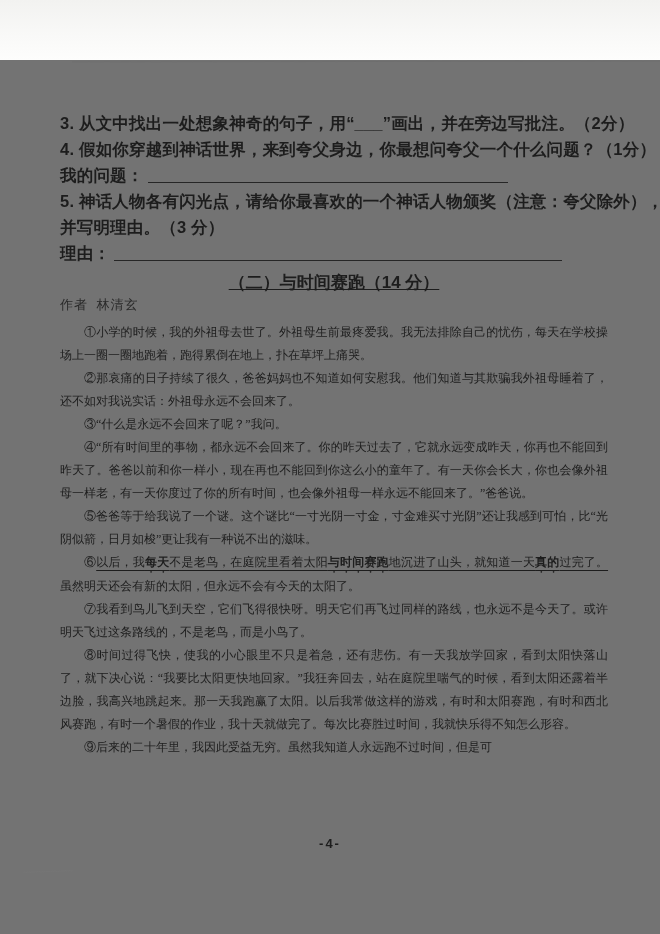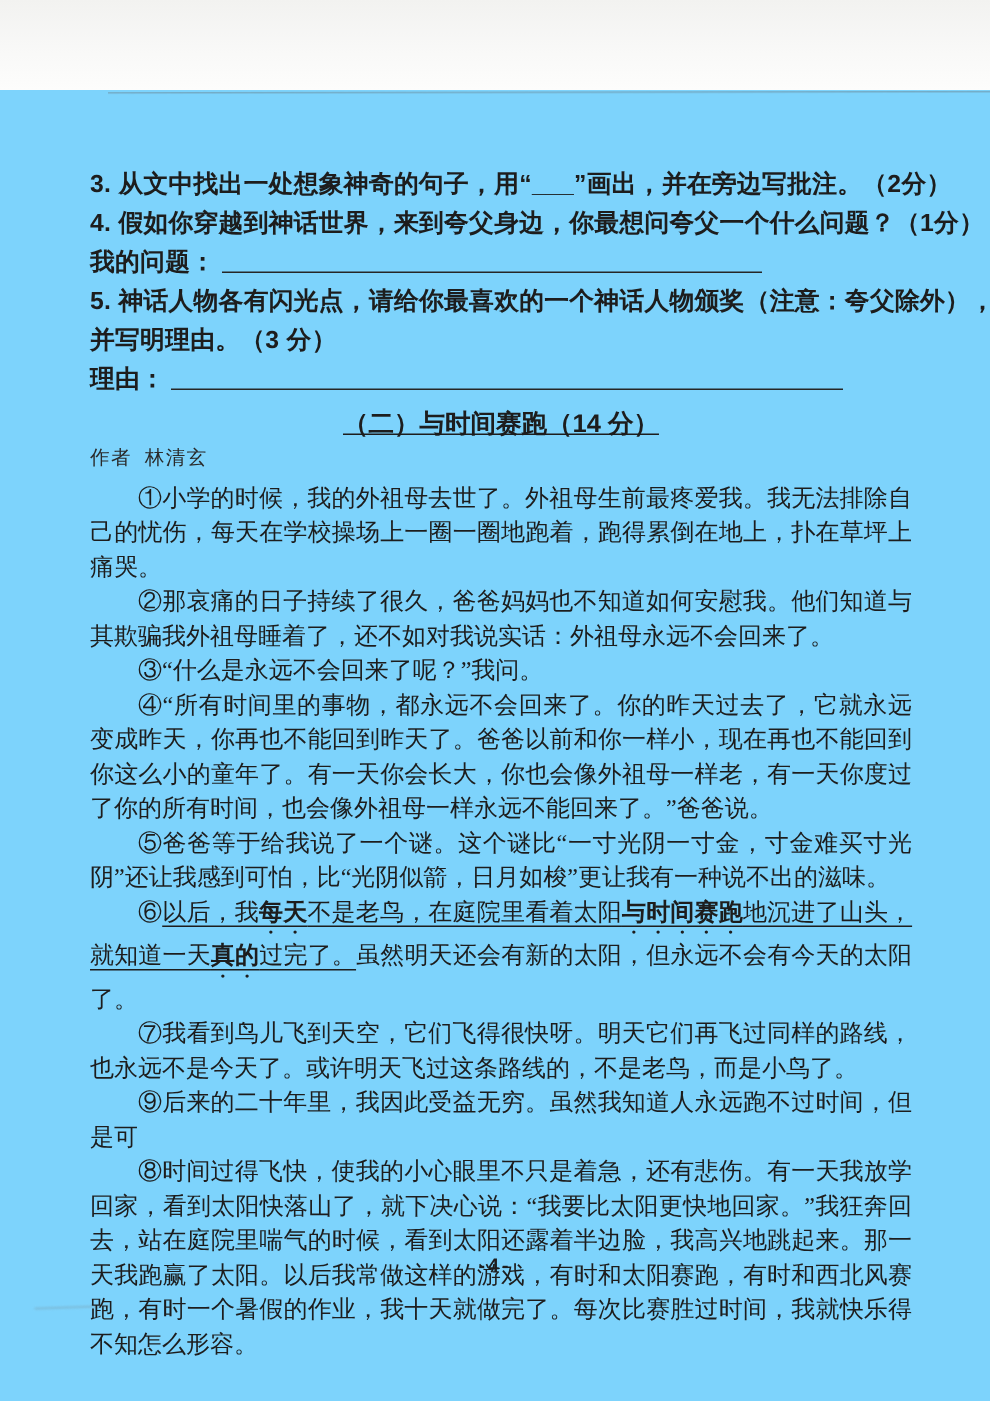--- a/index.html
+++ b/index.html
@@ -8,21 +8,21 @@
     width: 660px;
     height: 934px;
     background: #fbfbfa;
     font-family: "Liberation Serif", serif;
     color: #1d1d1d;
   }
   .scan {
     position: relative;
     width: 660px;
     height: 934px;
-    background: #7dd3fc;
+    background: #737373;
     overflow: hidden;
   }
   
   .top-shade {
     position: absolute; top: 0; left: 0; right: 0; height: 60px;
     background: linear-gradient(180deg, #f2f2f0 0%, #f9f9f8 60%, #fdfdfc 100%);
   }
   .top-edge {
     position: absolute; top: 61px; left: 72px; right: 0; height: 1px;
     background: rgba(100,100,100,0.35);
@@ -74,21 +74,21 @@
   .passage-author {
     text-align: left;
     font-size: 13px;
     line-height: 20px;
     letter-spacing: 1px;
     white-space: pre;
     color: #2a2a2a;
   }
   .passage {
     margin-top: 6px;
-    font-size: 16px;
+    font-size: 12px;
     line-height: 23px;
     text-align: justify;
   }
   .passage p.para {
     margin: 0;
     text-indent: 2em;
   }
   .u-line {
     text-decoration: underline;
     text-decoration-thickness: 1.3px;
@@ -140,19 +140,19 @@
     <div class="passage-author">作者  林清玄</div>
 
     <div class="passage">
       <p class="para">①小学的时候，我的外祖母去世了。外祖母生前最疼爱我。我无法排除自己的忧伤，每天在学校操场上一圈一圈地跑着，跑得累倒在地上，扑在草坪上痛哭。</p>
       <p class="para">②那哀痛的日子持续了很久，爸爸妈妈也不知道如何安慰我。他们知道与其欺骗我外祖母睡着了，还不如对我说实话：外祖母永远不会回来了。</p>
       <p class="para">③“什么是永远不会回来了呢？”我问。</p>
       <p class="para">④“所有时间里的事物，都永远不会回来了。你的昨天过去了，它就永远变成昨天，你再也不能回到昨天了。爸爸以前和你一样小，现在再也不能回到你这么小的童年了。有一天你会长大，你也会像外祖母一样老，有一天你度过了你的所有时间，也会像外祖母一样永远不能回来了。”爸爸说。</p>
       <p class="para">⑤爸爸等于给我说了一个谜。这个谜比“一寸光阴一寸金，寸金难买寸光阴”还让我感到可怕，比“光阴似箭，日月如梭”更让我有一种说不出的滋味。</p>
       <p class="para"><span>⑥</span><span class="u-line"><span>以后，我</span><span class="emp">每天</span><span>不是老鸟，在庭院里看着太阳</span><span class="emp">与时间赛跑</span><span>地沉进了山头，就知道一天</span><span class="emp">真的</span><span>过完了。</span></span><span>虽然明天还会有新的太阳，但永远不会有今天的太阳了。</span></p>
       <p class="para">⑦我看到鸟儿飞到天空，它们飞得很快呀。明天它们再飞过同样的路线，也永远不是今天了。或许明天飞过这条路线的，不是老鸟，而是小鸟了。</p>
+      <p class="para">⑧时间过得飞快，使我的小心眼里不只是着急，还有悲伤。有一天我放学回家，看到太阳快落山了，就下决心说：“我要比太阳更快地回家。”我狂奔回去，站在庭院里喘气的时候，看到太阳还露着半边脸，我高兴地跳起来。那一天我跑赢了太阳。以后我常做这样的游戏，有时和太阳赛跑，有时和西北风赛跑，有时一个暑假的作业，我十天就做完了。每次比赛胜过时间，我就快乐得不知怎么形容。</p>
       <p class="para">⑨后来的二十年里，我因此受益无穷。虽然我知道人永远跑不过时间，但是可</p>
-      <p class="para">⑧时间过得飞快，使我的小心眼里不只是着急，还有悲伤。有一天我放学回家，看到太阳快落山了，就下决心说：“我要比太阳更快地回家。”我狂奔回去，站在庭院里喘气的时候，看到太阳还露着半边脸，我高兴地跳起来。那一天我跑赢了太阳。以后我常做这样的游戏，有时和太阳赛跑，有时和西北风赛跑，有时一个暑假的作业，我十天就做完了。每次比赛胜过时间，我就快乐得不知怎么形容。</p>
     </div>
   </div>
 
   <div class="page-footer">-4-</div>
 </div>
 
 </body></html>

